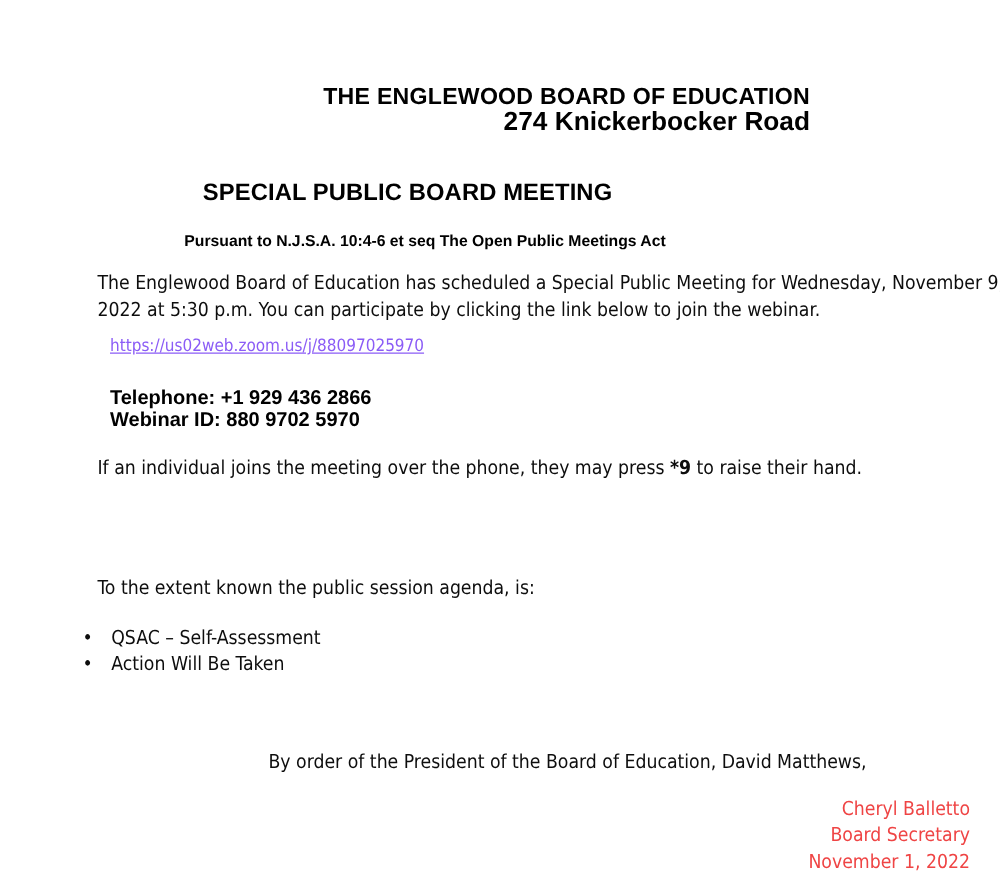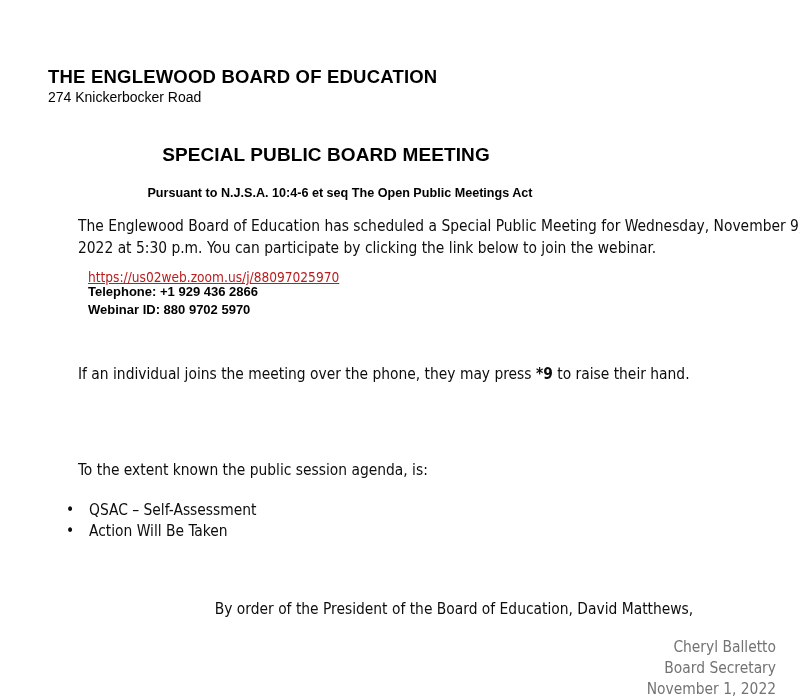--- a/index.html
+++ b/index.html
@@ -23,36 +23,35 @@
     height: 697px;
     box-sizing: border-box;
   }
 
   
   .masthead {
     position: absolute;
     left: 0;
     top: 66px;
     width: 648px;
-    text-align: left;
-    padding-left: 48px;
+    text-align: right;
   }
   .org-name {
     font-family: "Liberation Sans", sans-serif;
     font-weight: bold;
     font-size: 18.5px;
     letter-spacing: 0.2px;
     line-height: 21px;
     white-space: nowrap;
   }
   .org-street,
   .org-citystate {
     font-family: "Liberation Sans", sans-serif;
-    font-weight: normal;
-    font-size: 14px;
+    font-weight: bold;
+    font-size: 21px;
     line-height: 21px;
     white-space: nowrap;
   }
 
   .meeting-title {
     position: absolute;
     left: 0;
     top: 143px;
     width: 652px;
     text-align: center;
@@ -97,32 +96,32 @@
   .link-row {
     position: absolute;
     left: 88px;
     top: 268px;
   }
   .zoom-link {
     font-family: "DejaVu Sans Condensed", "Liberation Sans Narrow", "Liberation Sans", sans-serif;
     font-stretch: condensed;
     font-size: 13.6px;
     line-height: 19px;
-    color: #b91c1c;
+    color: #8b5cf6;
     text-decoration: underline;
     cursor: pointer;
   }
 
   .dial-block {
     position: absolute;
     left: 88px;
-    top: 283px;
-    font-family: "Liberation Sans", sans-serif;
-    font-weight: bold;
-    font-size: 13px;
+    top: 310px;
+    font-family: "Liberation Sans", sans-serif;
+    font-weight: bold;
+    font-size: 16px;
     line-height: 17.5px;
     color: #000;
     white-space: nowrap;
   }
 
   .para-press9 {
     position: absolute;
     left: 40px;
     top: 363px;
     width: 726px;
@@ -186,21 +185,21 @@
     left: 366px;
     top: 637px;
     width: 410px;
     text-align: right;
   }
   .signature-block div {
     font-family: "DejaVu Sans Condensed", "Liberation Sans Narrow", "Liberation Sans", sans-serif;
     font-stretch: condensed;
     font-size: 15.4px;
     line-height: 21px;
-    color: #737373;
+    color: #ef4444;
     white-space: nowrap;
   }
 </style>
 </head>
 <body>
 
 <div class="page">
 
   <div class="masthead">
     <div class="org-name">THE ENGLEWOOD BOARD OF EDUCATION</div>

